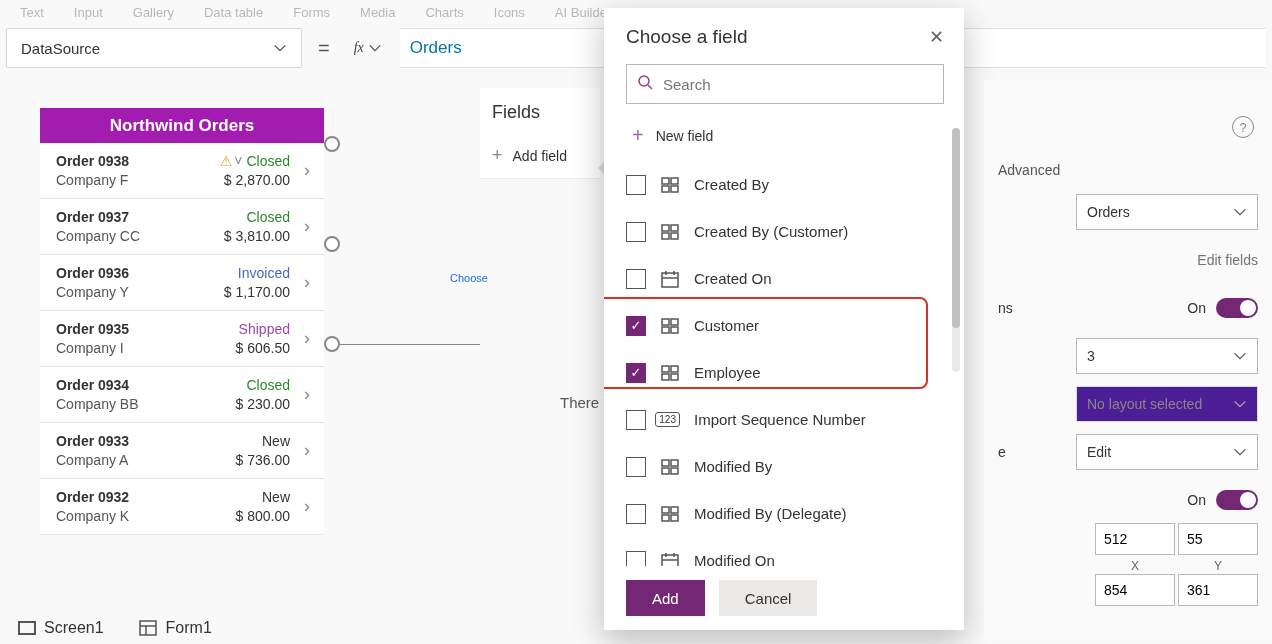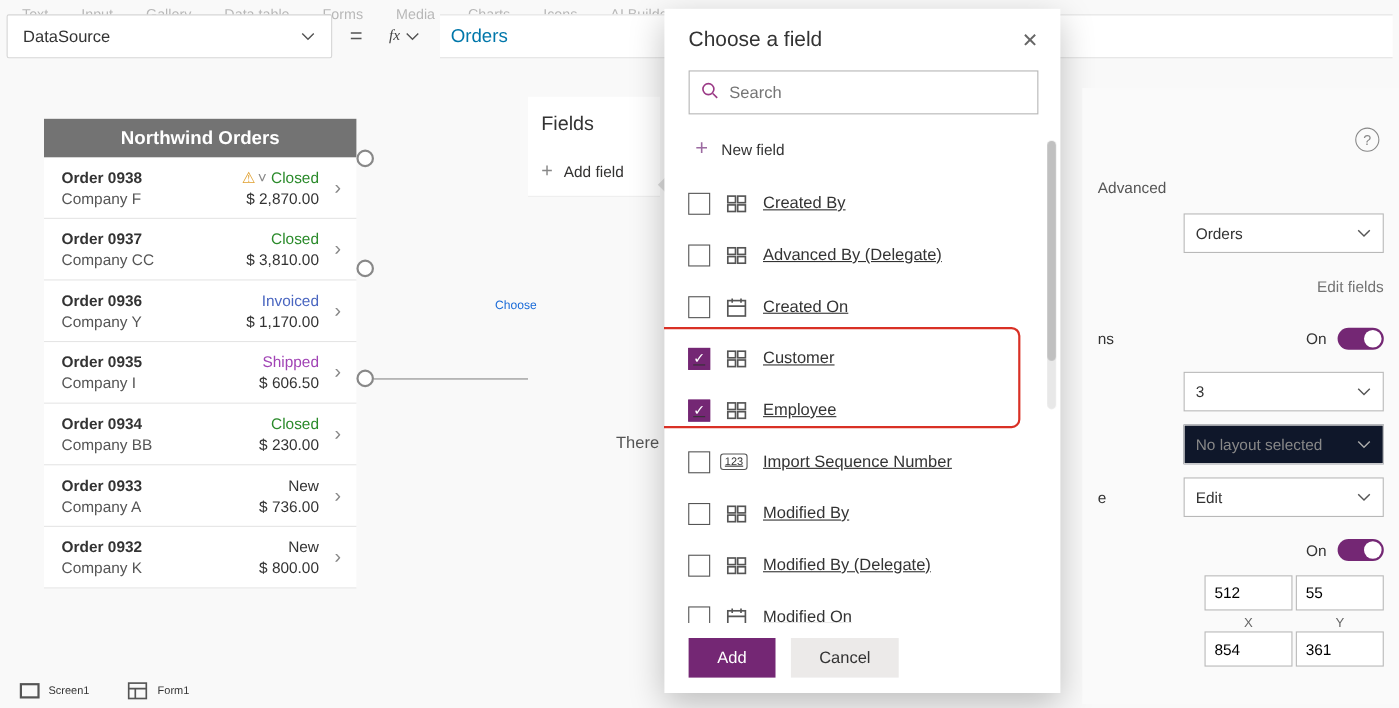--- a/index.html
+++ b/index.html
@@ -3,47 +3,47 @@
 <meta charset="utf-8">
 <style>
   * { box-sizing: border-box; margin: 0; padding: 0; font-family: "Segoe UI", Tahoma, sans-serif; }
   body { width: 1272px; height: 644px; background: #f9f9f9; overflow: hidden; position: relative; color: #333; font-size: 14px; }
 
   
   .ribbon { position:absolute; top:0; left:0; right:0; height:10px; display:flex; gap:30px; padding:12px 20px; font-size:13px; color:#555; opacity:0.4; overflow:hidden;}
   .ribbon span{display:inline-flex;align-items:center;gap:6px;}
 
   
-  .formula-row { position:absolute; top:13px; left:6px; right:6px; height:40px; display:flex; align-items:center; gap:10px; }
+  .formula-row { position:absolute; top:28px; left:6px; right:6px; height:40px; display:flex; align-items:center; gap:10px; }
   .prop-dd { width:296px; height:40px; background:#fff; border:1px solid #d6d6d6; border-radius:2px; display:flex; align-items:center; justify-content:space-between; padding:0 14px; color:#333; font-size:15px;}
   .eq { font-size:20px; color:#555; padding:0 6px;}
   .fx { width:44px; height:40px; display:flex; align-items:center; justify-content:center; gap:4px; color:#444; font-style:italic; font-family:"Times New Roman",serif;}
   .formula-box { flex:1; height:40px; background:#fff; border-top:1px solid #e1e1e1; border-bottom:1px solid #e1e1e1; display:flex; align-items:center; padding:0 10px; font-family:Consolas,monospace; font-size:17px; color:#07a;}
 
   
   .canvas { position:absolute; top:108px; left:40px; width:284px; background:#fff; }
-  .canvas-header { background:#737373; color:#fff; text-align:center; font-weight:600; height:35px; line-height:35px; font-size:17px; white-space:nowrap;}
+  .canvas-header { background:#a21caf; color:#fff; text-align:center; font-weight:600; height:35px; line-height:35px; font-size:17px; white-space:nowrap;}
   .order-row { border-bottom:1px solid #e5e5e5; padding:10px 14px 10px 16px; display:grid; grid-template-columns:1fr auto 20px; row-gap:3px; align-items:center;}
   .order-row .oid{font-weight:600; grid-column:1;}
   .order-row .status{grid-column:2; text-align:right;}
   .order-row .chev{grid-column:3; grid-row:1/span 2; text-align:right; color:#888; font-size:18px; cursor:pointer;}
   .order-row .company{grid-column:1; color:#555;}
   .order-row .amount{grid-column:2; text-align:right;}
   .s-closed{color:#2a8a2a;}
   .s-invoiced{color:#4a66c0;}
   .s-shipped{color:#a143b5;}
   .s-new{color:#333;}
   .warn{color:#e0a030; font-size:14px; margin-right:2px;}
 
   
   .handle{position:absolute;width:16px;height:16px;border:2px solid #888;background:#fff;border-radius:50%;}
 
   
   .footer{position:absolute;bottom:6px;left:18px;display:flex;gap:34px;align-items:center;}
-  .tnode{display:flex;align-items:center;gap:8px;font-size:10px;}
+  .tnode{display:flex;align-items:center;gap:8px;font-size:16px;}
   .tnode .ico{width:18px;height:14px;border:2px solid #555;display:inline-block;}
 
   
   .fields-panel{position:absolute; top:88px; left:480px; width:120px; background:#fff;}
   .fields-panel h3{font-weight:400; font-size:18px; padding:14px 0 14px 12px;}
   .add-field{display:flex; align-items:center; gap:10px; padding:8px 8px 12px 12px; color:#323130; border-bottom:1px solid #eee; cursor:pointer;}
   .add-field .plus{color:#888;font-size:18px;font-weight:300;}
   .callout-arrow{position:absolute; top:70px; left:118px; width:0;height:0;border-top:10px solid transparent;border-bottom:10px solid transparent;border-right:10px solid #dcdcdc;}
   .nofields{position:absolute; top:394px; left:560px; color:#555; font-size:15px;}
   .choose-txt{position:absolute; top:272px; left:450px; color:#1a6bd8; font-size:11px;}
@@ -51,42 +51,42 @@
   
   .chooser{position:absolute; top:8px; left:604px; width:360px; height:622px; background:#fff; box-shadow:0 10px 30px rgba(0,0,0,0.25); display:flex; flex-direction:column;}
   .chooser-header{display:flex; align-items:center; justify-content:space-between; padding:18px 20px 10px 22px;}
   .chooser-header h2{font-size:19px; font-weight:400;}
   .chooser-header .close{font-size:18px;color:#666;cursor:pointer;}
   .search-box{margin:6px 20px 6px 22px; height:40px; border:1px solid #b6b6b6; display:flex; align-items:center; gap:10px; padding:0 10px;}
   .search-box .mag{color:#9b3a86;font-size:16px;}
   .search-box input{border:none;outline:none;font-size:15px;flex:1;}
   .new-field{display:flex;align-items:center;gap:12px;padding:14px 22px 10px 28px;color:#333;cursor:pointer;}
   .new-field .plus{color:#9c6ba1;font-size:20px;font-weight:300;}
-  .field-list{flex:1;overflow-y:auto;padding:4px 14px 0 22px;position:relative;text-decoration:underline;}
+  .field-list{flex:1;overflow-y:auto;padding:4px 14px 0 22px;position:relative;}
   .field-item{display:flex;align-items:center;gap:14px;height:47px;}
   .cbx{width:20px;height:20px;border:1px solid #555;display:flex;align-items:center;justify-content:center;font-size:13px;color:#fff;}
   .cbx.checked{background:#742774;border-color:#742774;}
   .ftype{width:20px;height:20px;display:flex;align-items:center;justify-content:flex-end;}
   .fname{font-size:15px;}
   .redbox{position:absolute; border:2px solid #d93025; border-radius:8px; pointer-events:none;}
   .chooser-footer{display:flex;gap:14px;padding:14px 22px;}
   .btn{height:36px;padding:0 26px;display:flex;align-items:center;justify-content:center;font-size:15px;cursor:pointer;}
   .btn-primary{background:#742774;color:#fff;}
   .btn-secondary{background:#eceae9;color:#333;}
   .scroll-track{position:absolute;right:4px;top:120px;width:8px;height:244px;background:#e8e8e8;border-radius:4px;}
   .scroll-thumb{position:absolute;right:4px;top:120px;width:8px;height:200px;background:#c0c0c0;border-radius:4px;}
 
   
   .rprops{position:absolute; top:80px; right:0; width:288px; background:#fafafa; height:560px; padding:0 14px;}
   .help{position:absolute;right:18px;top:36px;width:22px;height:22px;border:1.5px solid #888;border-radius:50%;display:flex;align-items:center;justify-content:center;color:#888;font-size:13px;cursor:pointer;}
   .tabrow{display:flex;gap:28px;height:40px;align-items:end;margin-top:68px;}
   .tab{padding-bottom:10px;color:#555;cursor:pointer;}
   .dd{width:182px;height:36px;border:1px solid #b8b8b8;background:#fff;display:flex;align-items:center;justify-content:space-between;padding:0 10px;margin-left:auto;}
   .dd.small{width:182px;}
-  .dd.dis{background:#0f172a;color:#888;border-color:#ddd;}
+  .dd.dis{background:#4c1d95;color:#888;border-color:#ddd;}
   .prow{display:flex;align-items:center;justify-content:space-between;height:48px;}
   .link{color:#737373;cursor:pointer;margin-left:auto;}
   .toggle{width:42px;height:20px;background:#742774;border-radius:10px;position:relative;display:inline-block;}
   .toggle::after{content:"";position:absolute;right:2px;top:2px;width:16px;height:16px;background:#fff;border-radius:50%;}
   .xy-inputs{display:flex;gap:3px;}
   .xy-inputs .col{display:flex;flex-direction:column;align-items:center;gap:4px;}
   .xy-inputs input{width:80px;height:32px;border:1px solid #b8b8b8;padding:0 8px;font-size:14px;}
   .xy-inputs .lab{font-size:12px;color:#666;}
 
   svg.icon{width:20px;height:20px;stroke:#555;fill:none;stroke-width:1.5;}
@@ -229,21 +229,21 @@
       <div class="field-item">
         <div class="cbx"></div>
         <div class="ftype">
           <svg class="icon" viewBox="0 0 20 20">
             <rect x="2" y="3" width="7" height="6"></rect>
             <rect x="11" y="3" width="7" height="6"></rect>
             <rect x="2" y="11" width="7" height="6"></rect>
             <rect x="11" y="11" width="7" height="6"></rect>
           </svg>
         </div>
-        <div class="fname">Advanced By (Delegate)</div>
+        <div class="fname">Created By (Customer)</div>
       </div>
       <div class="field-item">
         <div class="cbx"></div>
         <div class="ftype">
           <svg class="icon" viewBox="0 0 20 20">
             <rect x="2" y="4" width="16" height="14"></rect>
             <line x1="2" y1="9" x2="18" y2="9"></line>
             <line x1="6" y1="2" x2="6" y2="6"></line>
             <line x1="14" y1="2" x2="14" y2="6"></line>
           </svg>

